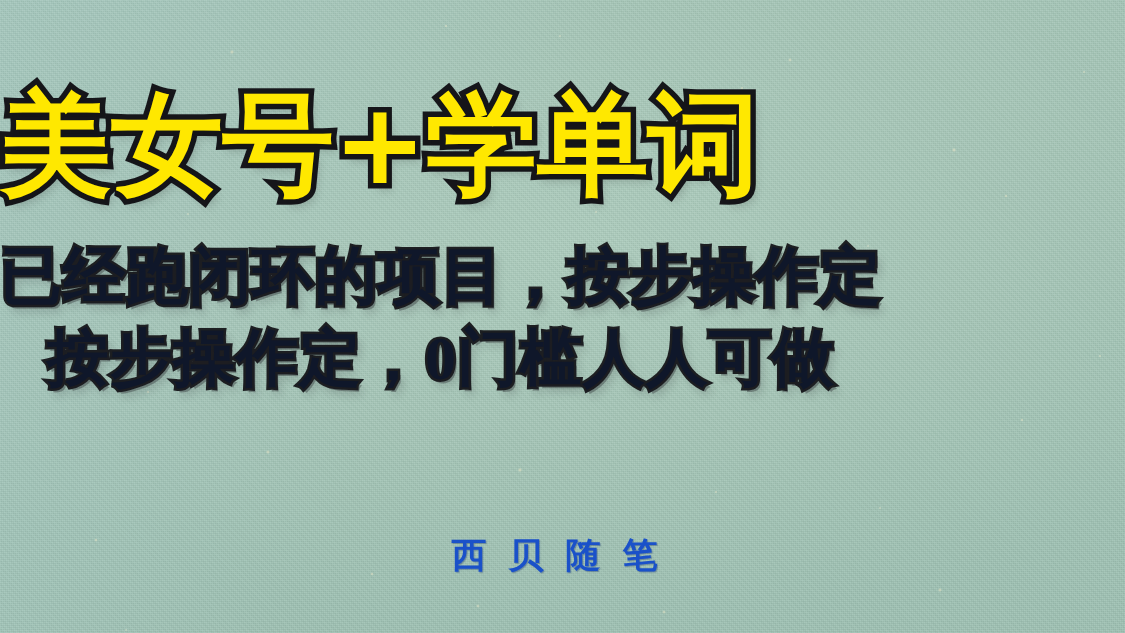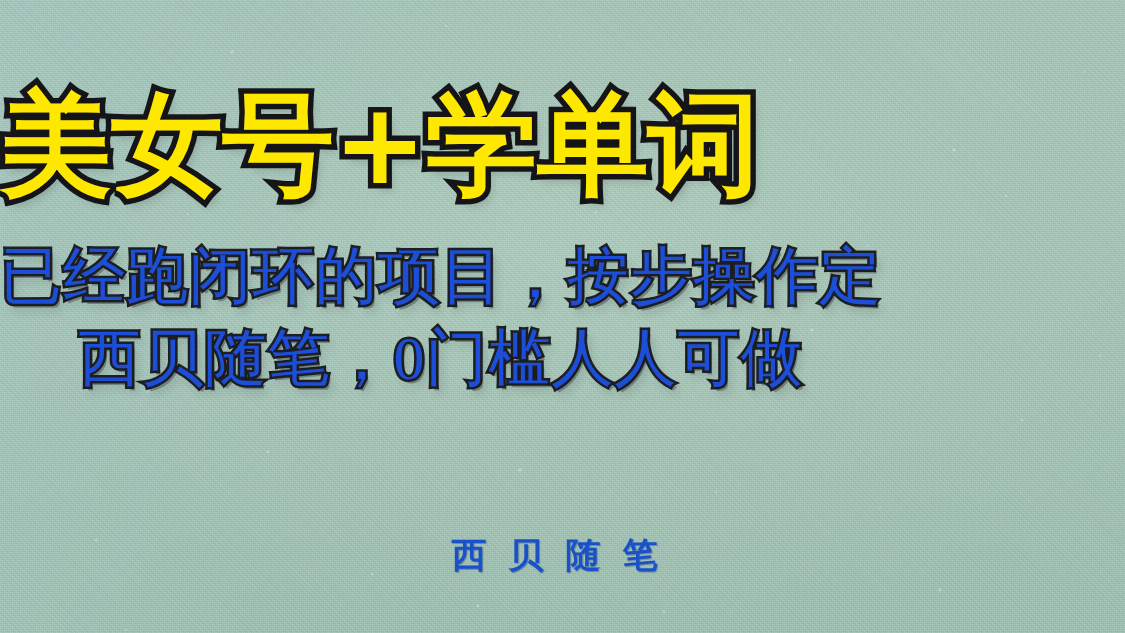--- a/index.html
+++ b/index.html
@@ -113,26 +113,26 @@
     paint-order: stroke fill;
     text-shadow:
       3px 4px 0 rgba(20,20,24,0.30),
       5px 7px 9px rgba(20,20,24,0.18);
   }
 
   
   .subtitle {
     margin-top: 36px;
     font-family: "Liberation Serif", "DejaVu Serif", serif;
-    font-weight: 400;
+    font-weight: 700;
     font-size: 62px;
     line-height: 1.32;
     letter-spacing: 1px;
     text-align: center;
-    color: #1d4ed8;
+    color: #0f172a;
     white-space: nowrap;
     -webkit-text-stroke: 5px #1d1f22;
     paint-order: stroke fill;
     text-shadow:
       3px 4px 0 rgba(28,30,34,0.34),
       5px 7px 8px rgba(28,30,34,0.20);
   }
   .subtitle .line { display: block; }
 
   
@@ -160,19 +160,19 @@
   <div class="bg-tint"></div>
   <div class="bg-grain"></div>
   <div class="bg-speckles"></div>
 
   <div class="content">
 
     <div class="headline">美女号+学单词</div>
 
     <div class="subtitle">
       <span class="line">已经跑闭环的项目，按步操作定</span>
-      <span class="line">西贝随笔，0门槛人人可做</span>
+      <span class="line">按步操作定，0门槛人人可做</span>
     </div>
 
     <div class="signature">西贝随笔</div>
 
   </div>
 </div>
 
 </body></html>

